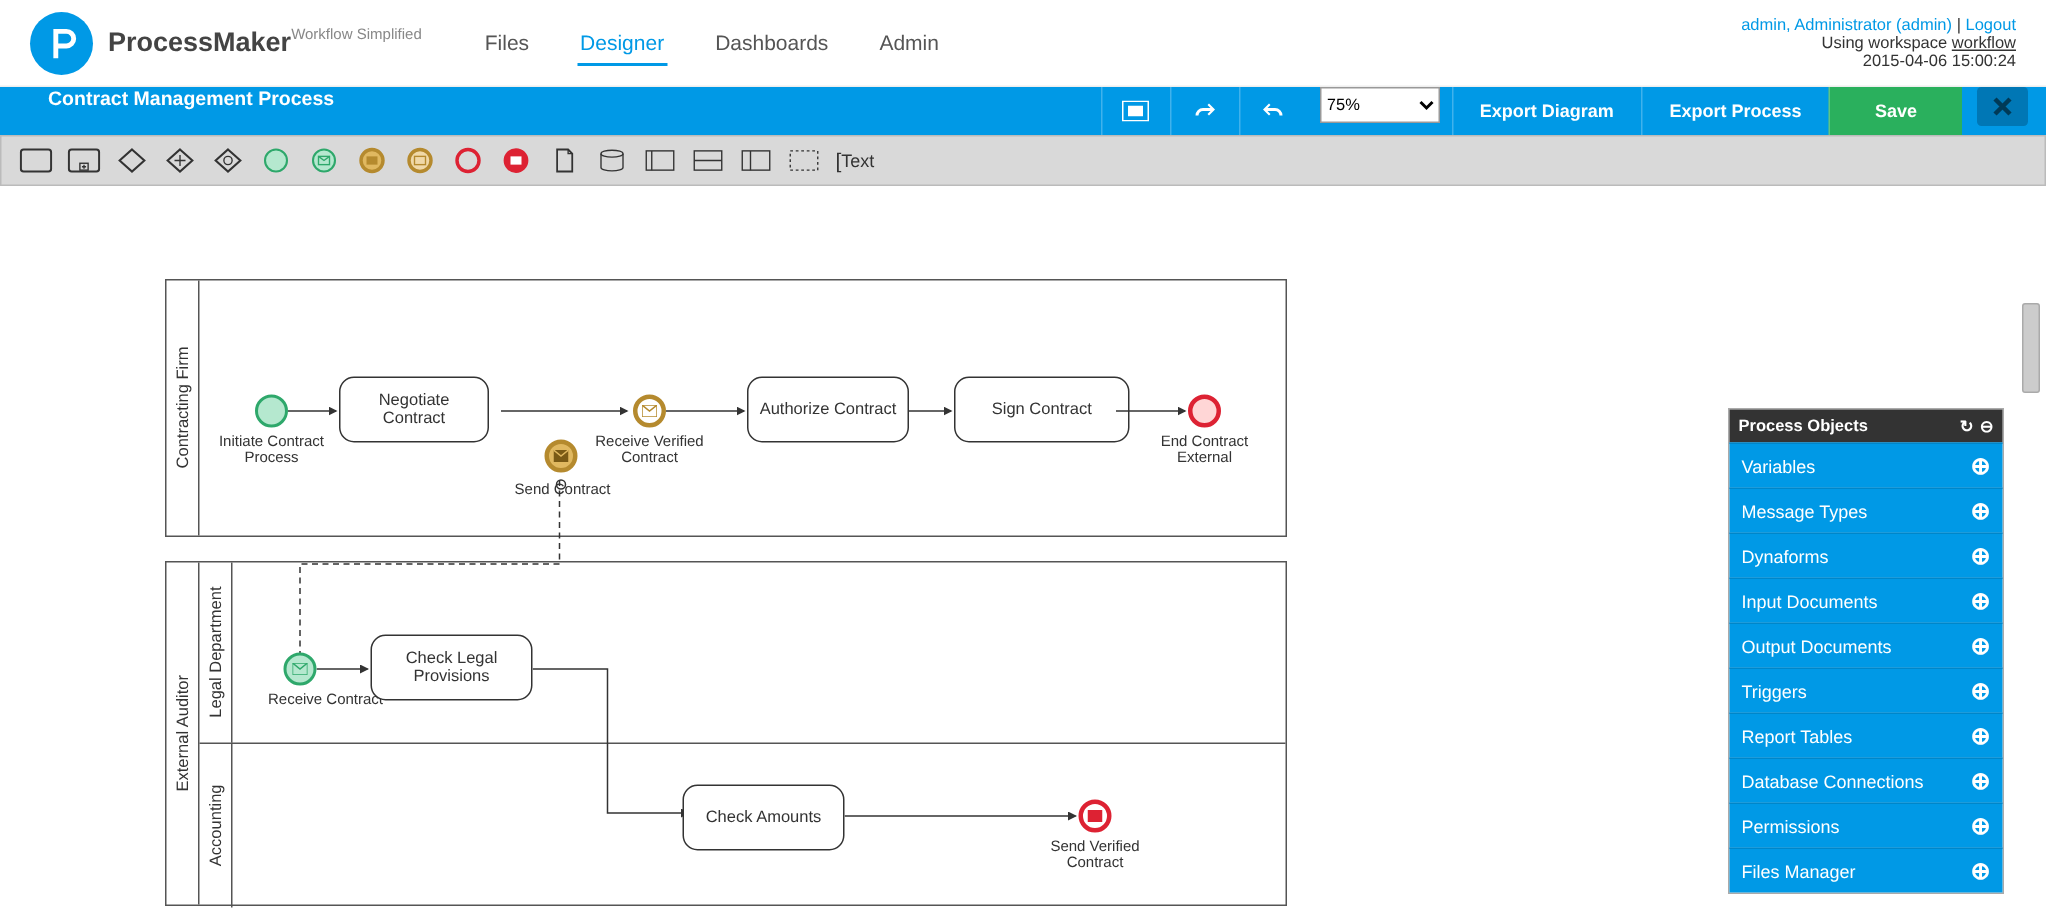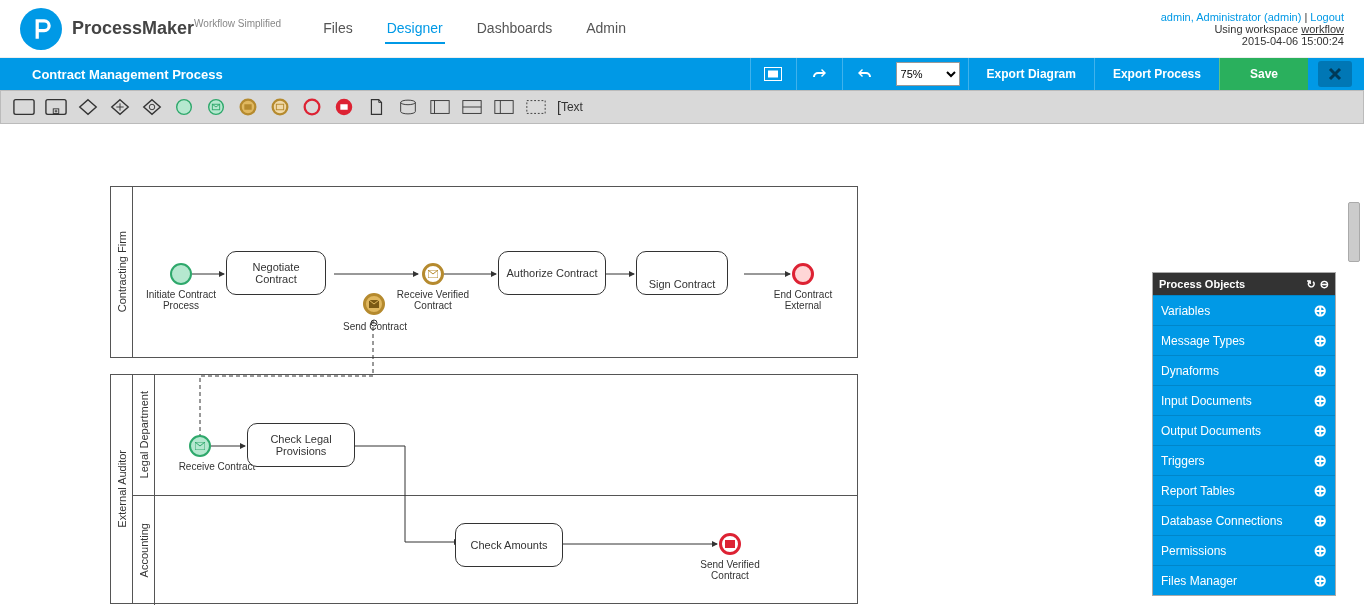--- a/index.html
+++ b/index.html
@@ -15,24 +15,24 @@
 .logo-sub { font-size: 10px; color: #888; }
 .nav { display: flex; gap: 30px; }
 .nav-item { font-size: 14px; color: #555; cursor: pointer; padding: 6px 2px; }
 .nav-item.active { color: #0099e6; border-bottom: 2px solid #0099e6; }
 .header-right { margin-left: auto; text-align: right; font-size: 11px; }
 .header-right a { color: #0099e6; text-decoration: none; }
 .header-right .ws { color: #333; }
 .header-right .ws u { color: #333; }
 
 
-.title-bar { height: 32px; background: #0099e6; color: #fff; display: flex; align-items: center; padding: 0 12px 0 32px; font-size: 13px; font-weight: bold; }
+.title-bar { height: 32px; background: #0099e6; color: #fff; display: flex; align-items: flex-start; padding: 0 12px 0 32px; font-size: 13px; font-weight: bold; }
 .title-bar .spacer { flex: 1; }
 .tb-btn { width: 46px; height: 32px; display: flex; align-items: center; justify-content: center; border-left: 1px solid rgba(255,255,255,0.25); cursor: pointer; color:#fff; }
-.tb-select { width: 64px; height: 24px; margin: 0 8px; font-size: 11px; border: 1px solid #999; background:#fff;}
+.tb-select { width: 80px; height: 24px; margin: 0 8px; font-size: 11px; border: 1px solid #999; background:#fff;}
 .tb-text-btn { padding: 0 18px; height: 32px; display: flex; align-items: center; font-size: 12px; font-weight: bold; color: #fff; border-left: 1px solid rgba(255,255,255,0.25); cursor: pointer; }
 .tb-save { background: #2ab05d; padding: 0 30px;}
 .tb-close { width: 34px; height: 26px; background: #0077b5; border-radius: 3px; margin-left: 10px; display:flex;align-items:center;justify-content:center;}
 
 
 .toolbar { height: 34px; background: #d9d9d9; border: 1px solid #bbb; display: flex; align-items: center; padding: 0 10px; gap: 6px; }
 .tool { width: 26px; height: 22px; display: flex; align-items: center; justify-content: center; cursor: pointer; }
 .tool svg { width: 22px; height: 20px; }
 .tool-text { font-size: 12px; color:#333;}
 
@@ -294,21 +294,21 @@
       </svg>
 
     <div class="task" style="left:387px; top:64px; width:108px; height:44px;">
         <span>Authorize Contract</span>
       </div>
 
     <svg class="flowline" style="left:495px; top:80px; width:34px; height:14px;">
         <line x1="0" y1="7" x2="28" y2="7" stroke="#333" marker-end="url(#ah1)"></line>
       </svg>
 
-    <div class="task" style="left:525px; top:64px; width:92px; height:44px;align-items:flex-end;">
+    <div class="task" style="left:525px; top:64px; width:117px; height:44px;">
         <span>Sign Contract</span>
       </div>
 
     <svg class="flowline" style="left:633px; top:80px; width:52px; height:14px;">
         <line x1="0" y1="7" x2="46" y2="7" stroke="#333" marker-end="url(#ah1)"></line>
       </svg>
 
     <div class="event ev-end" style="left:681px; top:76px;"></div>
     <div class="node-label" style="left:652px; top:102px;">End Contract External</div>
   </div>

